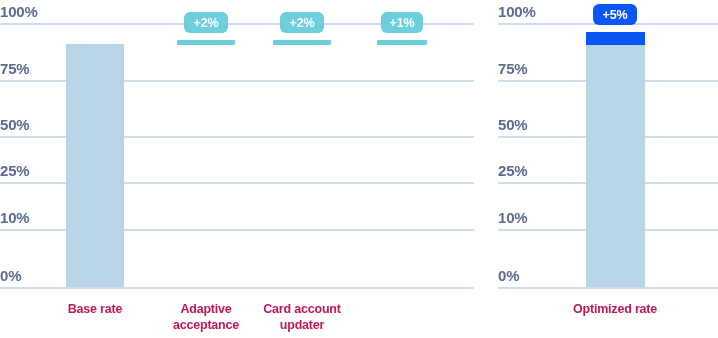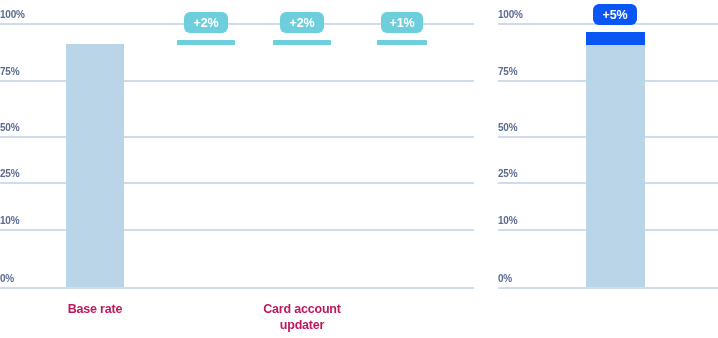--- a/index.html
+++ b/index.html
@@ -39,21 +39,21 @@
     background: #cfdceb;
     left: 0;
     right: 0;
     top: 287px;
   }
 
   
   .ytick {
     position: absolute;
     left: 0px;
-    font-size: 10px;
+    font-size: 15px;
     font-weight: 700;
     color: #5c6b93;
     letter-spacing: -0.2px;
     white-space: nowrap;
     transform: translateY(-100%);
     padding-bottom: 3px;
   }
 
   
   .bar {
@@ -130,20 +130,21 @@
 
     <div class="seg-teal" style="left:177px; width:58px; top:40px;"></div>
     <div class="seg-teal" style="left:273px; width:58px; top:40px;"></div>
     <div class="seg-teal" style="left:377px; width:50px; top:40px;"></div>
 
     <div class="badge badge-teal" style="left:206px; top:12px; width:44px;">+2%</div>
     <div class="badge badge-teal" style="left:302px; top:12px; width:44px;">+2%</div>
     <div class="badge badge-teal" style="left:402px; top:12px; width:42px;">+1%</div>
 
     <div class="xlabel" style="left:95px;">Base rate</div>
+    <div class="xlabel" style="left:206px;">Adaptive acceptance</div>
     <div class="xlabel" style="left:302px;">Card account updater</div>
   </div>
 
   <div class="panel" id="panel-right">
 
     <div class="gridline" style="top:23px;"></div>
     <div class="gridline" style="top:80px;"></div>
     <div class="gridline" style="top:136px;"></div>
     <div class="gridline" style="top:182px;"></div>
     <div class="gridline" style="top:229px;"></div>
@@ -154,15 +155,16 @@
     <div class="ytick" style="top:136px;">50%</div>
     <div class="ytick" style="top:182px;">25%</div>
     <div class="ytick" style="top:229px;">10%</div>
     <div class="ytick" style="top:287px;">0%</div>
 
     <div class="bar" style="left:88px; width:59px; top:32px; height:255px;"></div>
     <div class="bar-cap" style="left:88px; width:59px; top:32px; height:13px;"></div>
 
     <div class="badge badge-blue" style="left:117px; top:4px; width:44px;">+5%</div>
 
+    <div class="xlabel" style="left:117px;">Optimized rate</div>
   </div>
 
 </div>
 
 </body></html>

